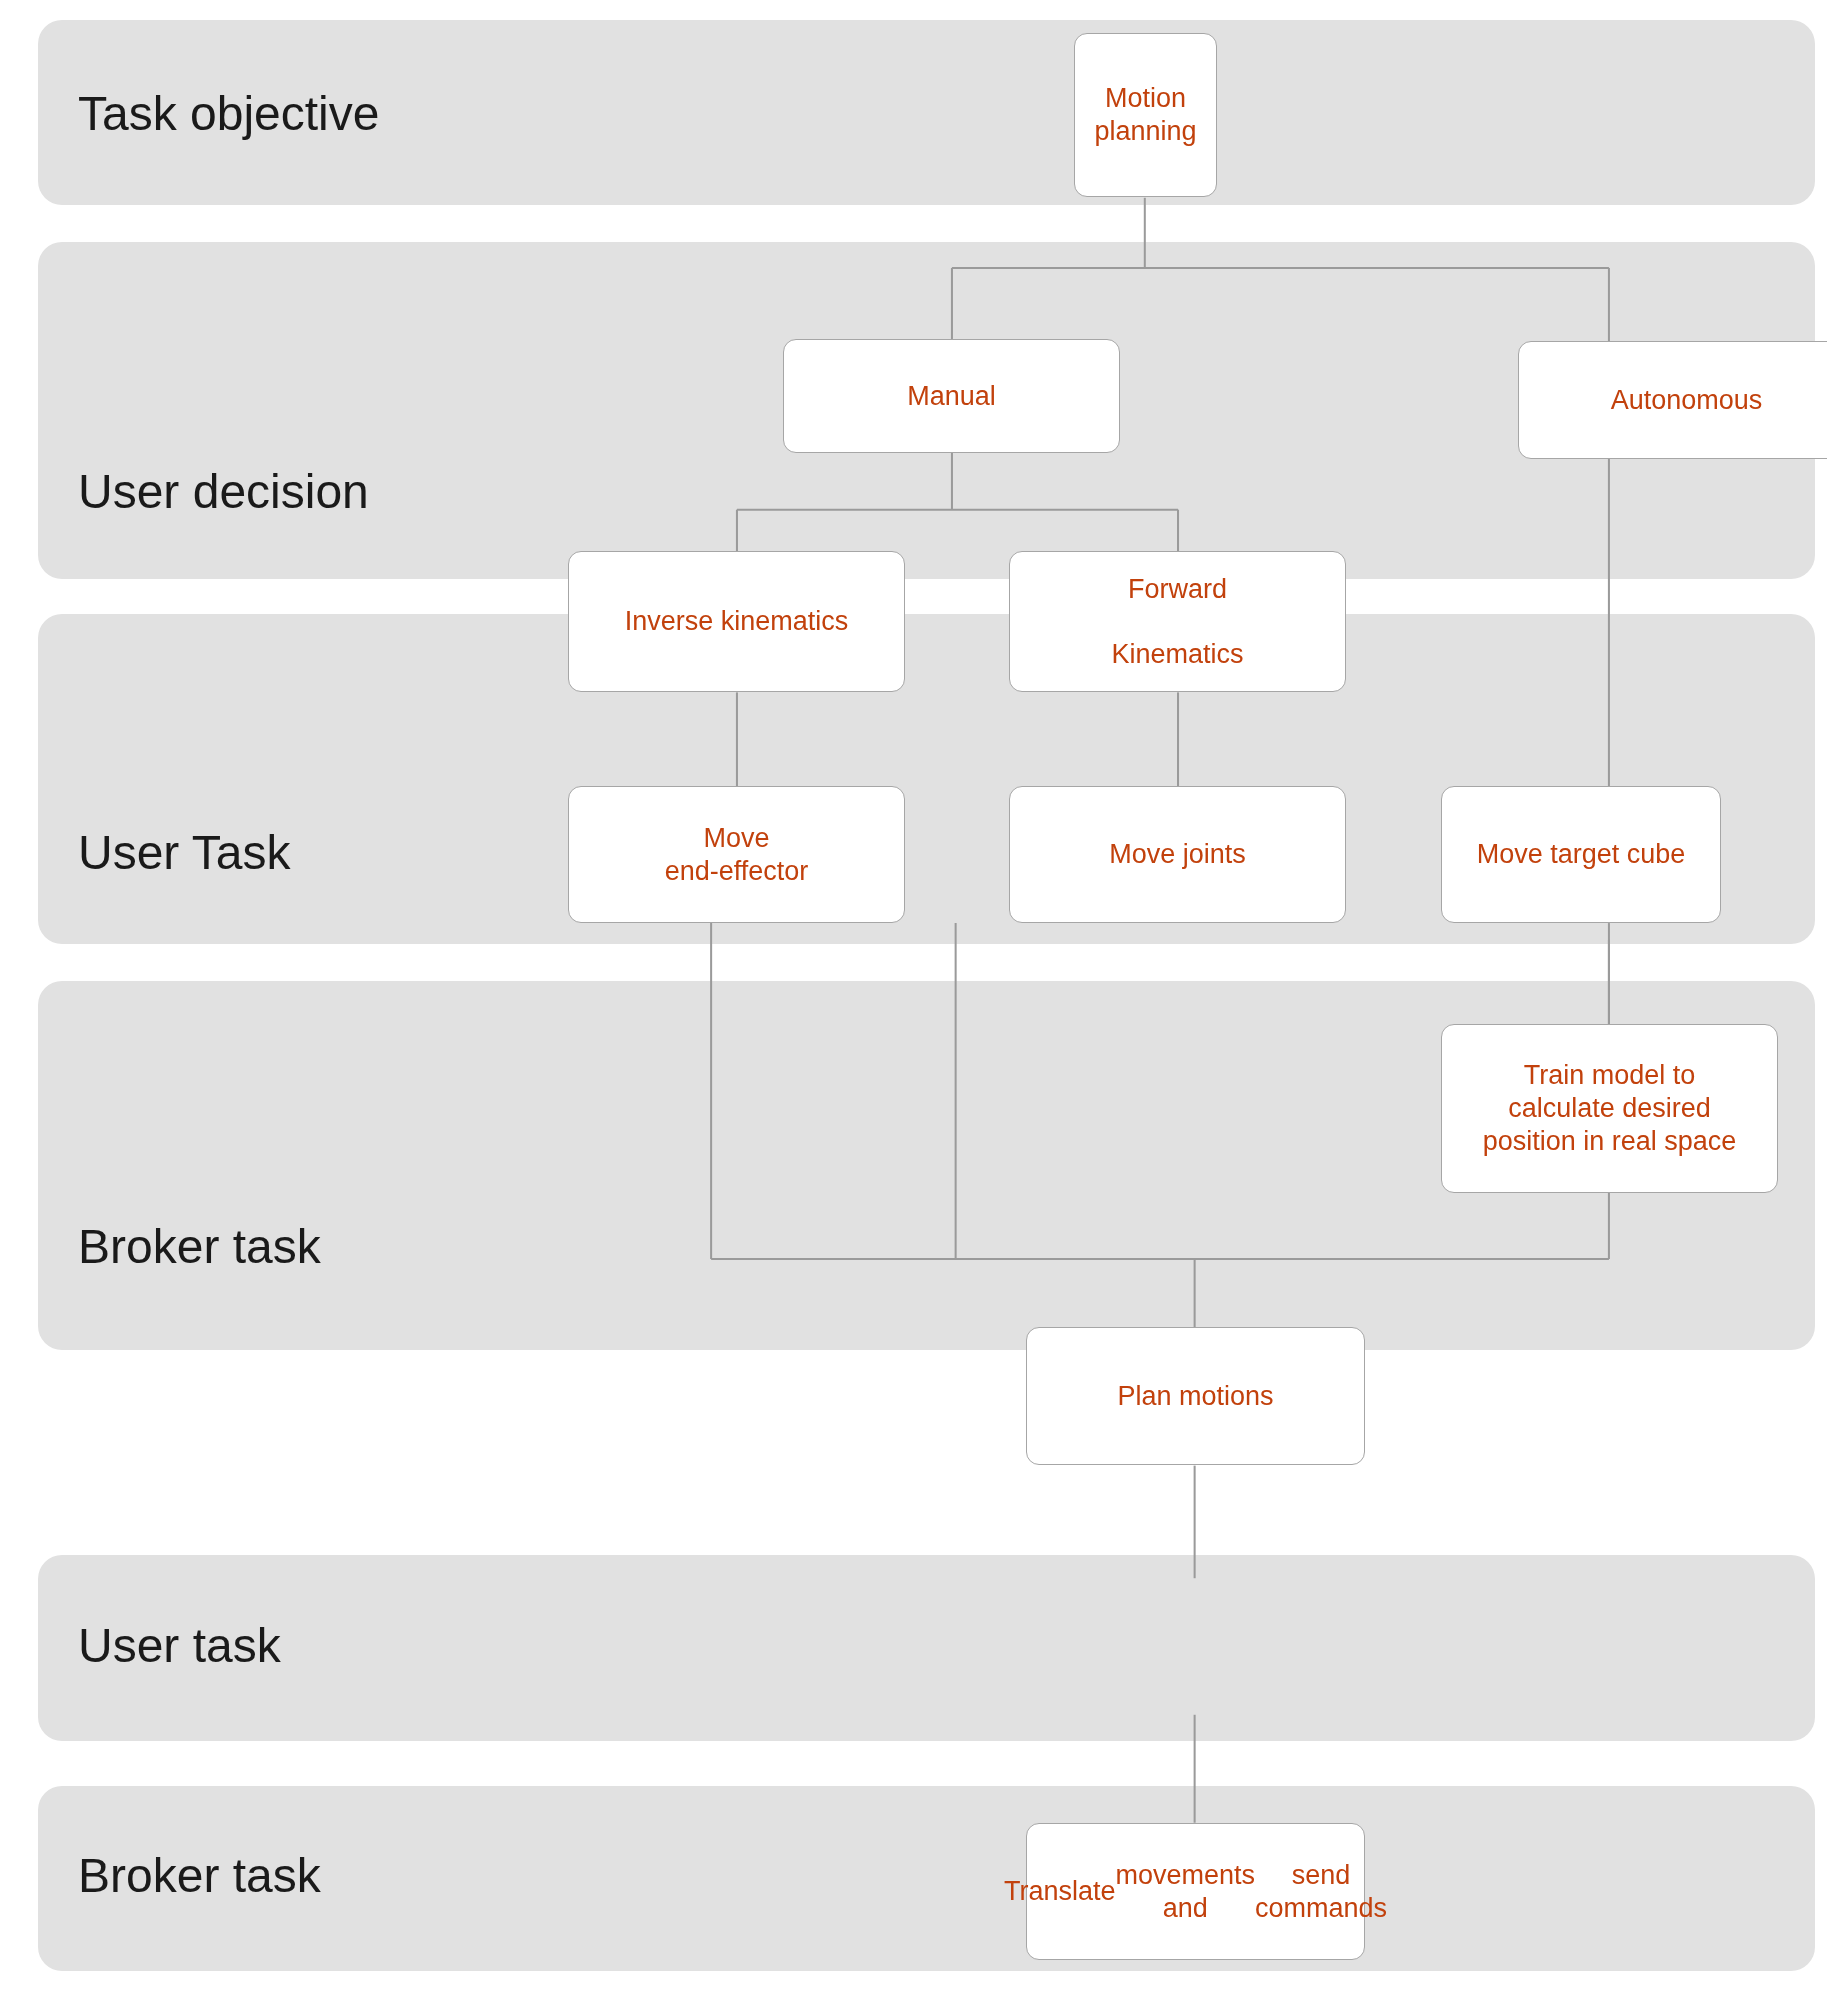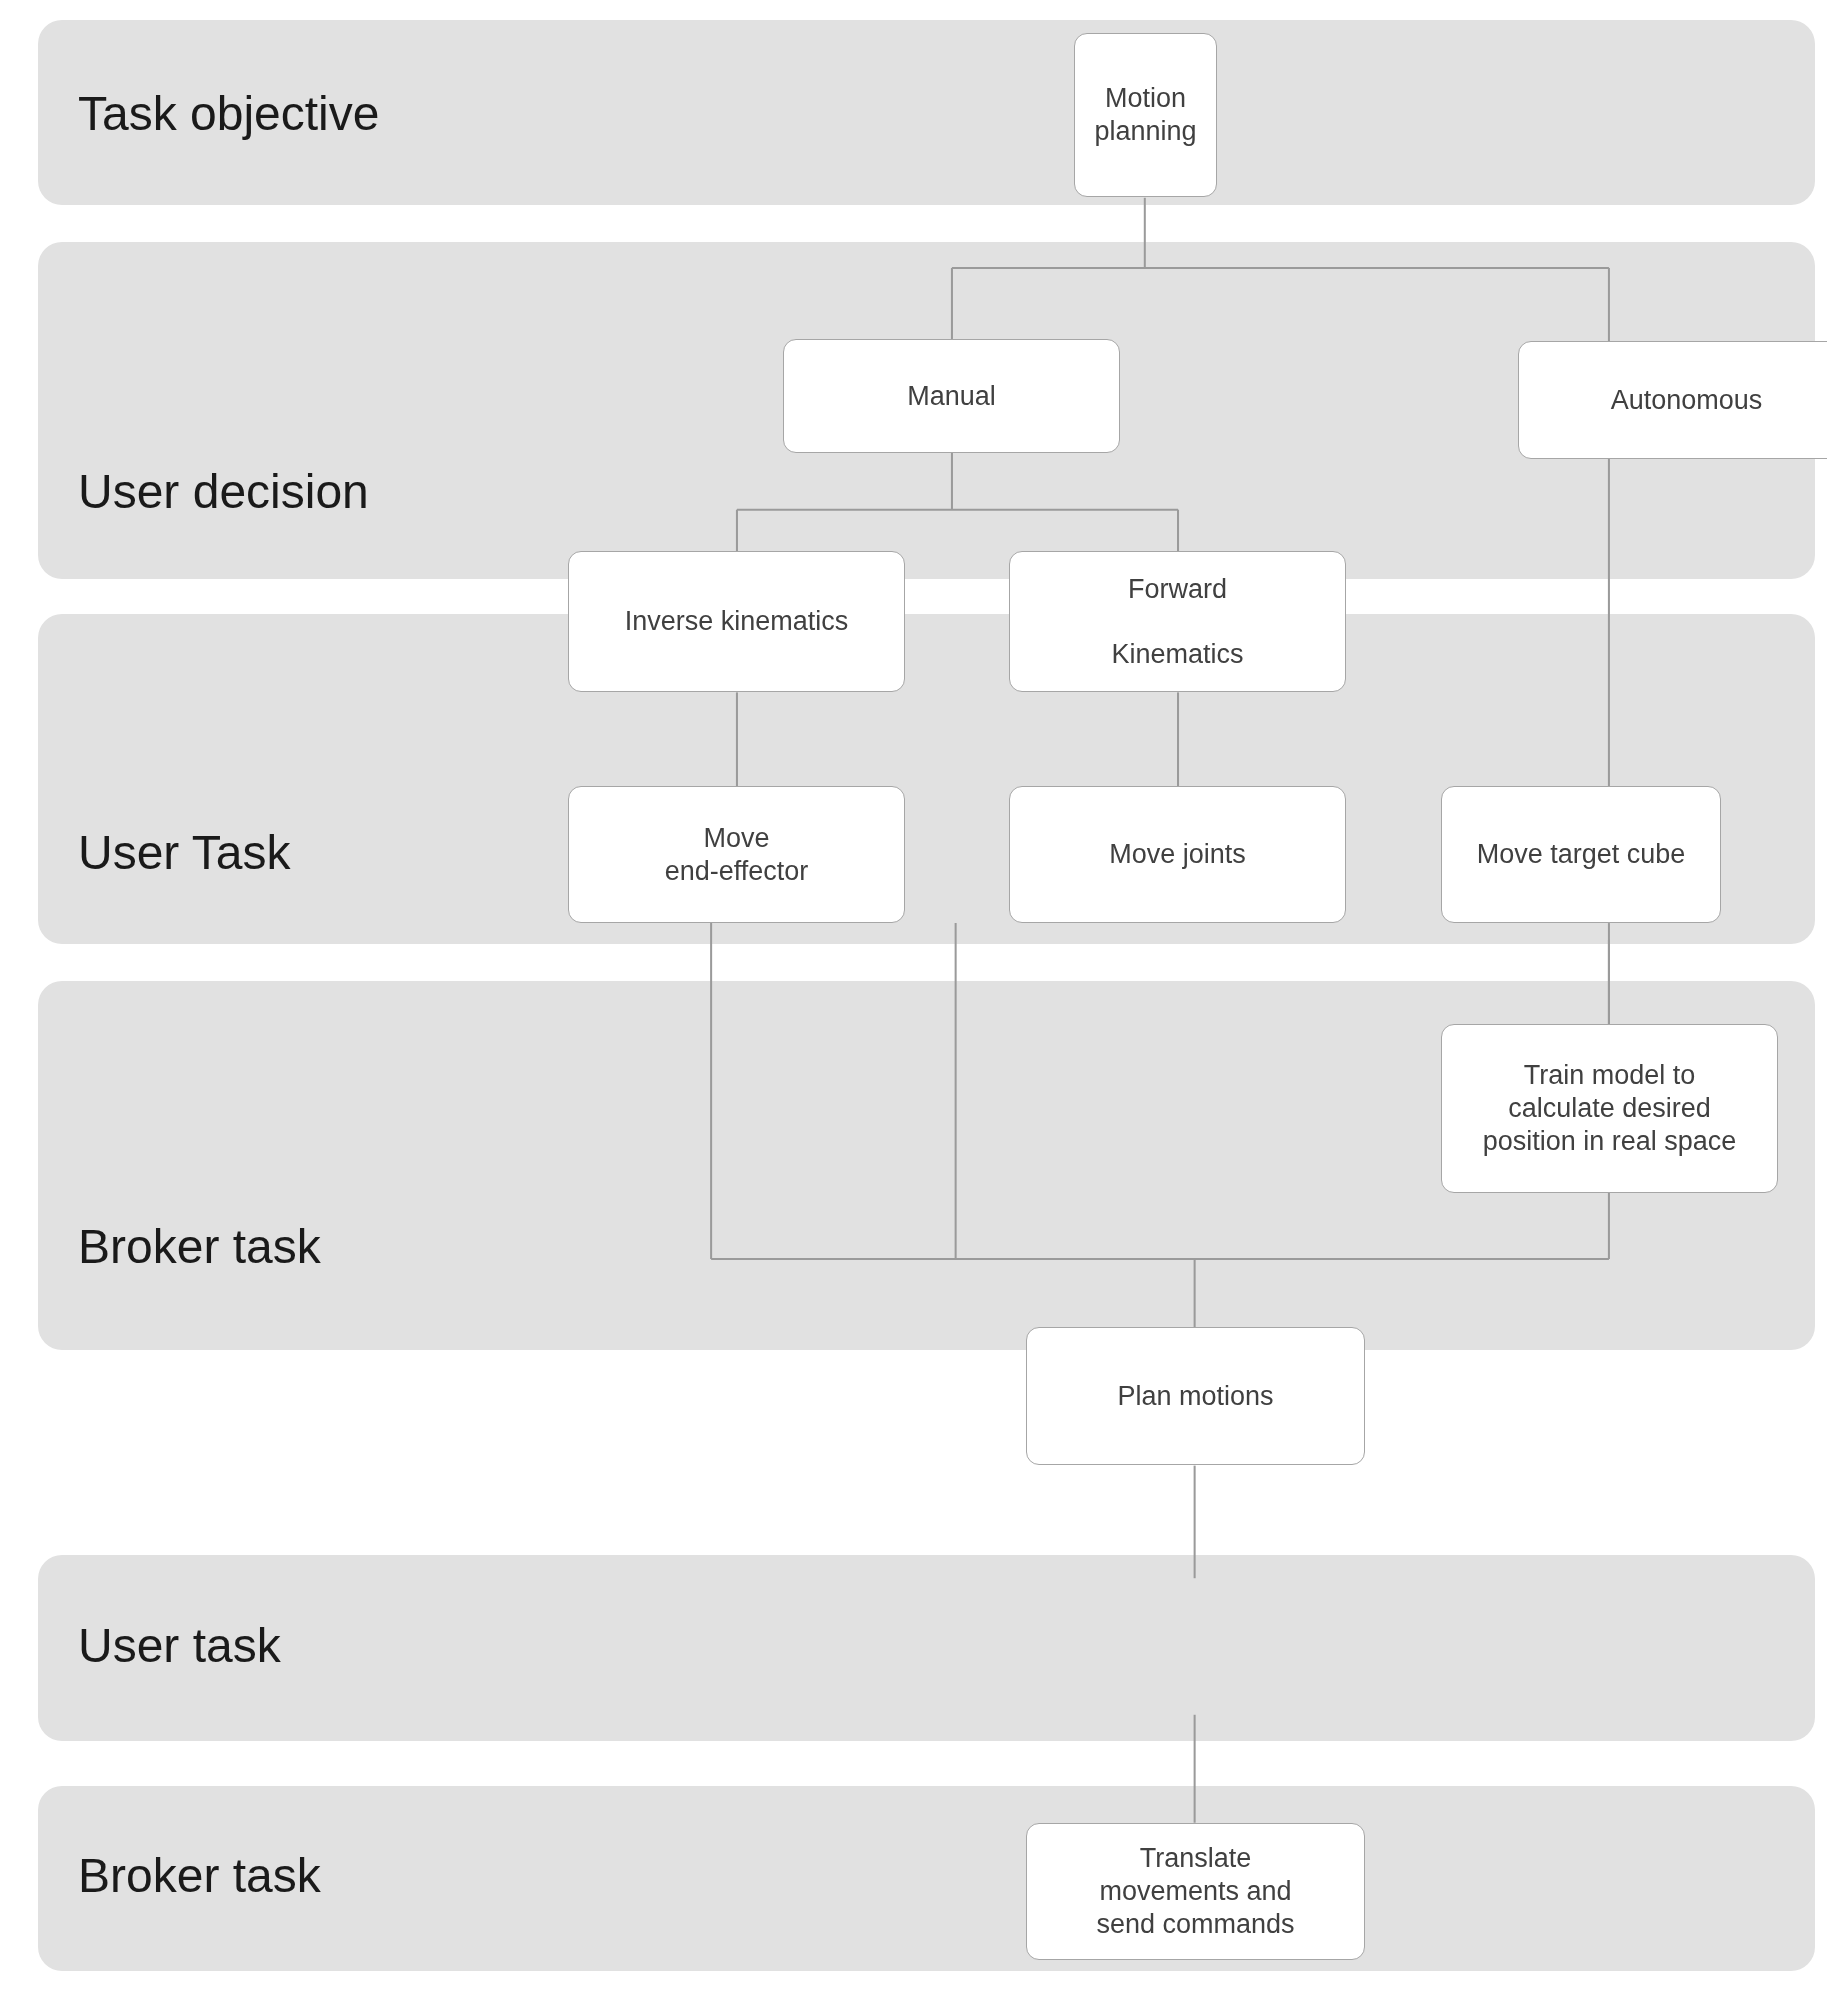--- a/index.html
+++ b/index.html
@@ -6,21 +6,21 @@
   html,body{margin:0;padding:0;background:#ffffff;}
   body{font-family:"Liberation Sans","DejaVu Sans",sans-serif;}
   #stage{position:relative;width:1827px;height:2015px;background:#ffffff;overflow:hidden;margin-left:8px;}
 
   .band{position:absolute;background:#e1e1e1;border-radius:24px;}
   .band-label{position:absolute;color:#1a1a1a;font-size:48px;line-height:1.05;
                white-space:nowrap;font-family:"Liberation Sans","DejaVu Sans",sans-serif;}
 
   .node{position:absolute;background:#ffffff;border:1.5px solid #a6a6a6;border-radius:13px;
         display:flex;align-items:center;justify-content:center;text-align:center;
-        color:#404040;font-size:27px;line-height:1.22;padding:3.7px 9.2px;box-sizing:border-box;}
+        color:#c2410c;font-size:27px;line-height:1.22;padding:3.7px 9.2px;box-sizing:border-box;}
 
   .connector-layer{position:absolute;left:0;top:0;width:1827px;height:2015px;pointer-events:none;}
   .edge{stroke:#9a9a9a;stroke-width:2.2;fill:none;}
 </style>
 </head>
 <body>
 
 <div id="stage">
 
   <div class="band" style="left:29.5px;top:20px;width:1777px;height:185px;"></div>
@@ -103,20 +103,20 @@
     <span>Train model to</span>
     <span>calculate desired</span>
     <span>position in real space</span>
   </div>
 
   <div class="node" style="left:1018px;top:1327px;width:339px;height:138px;">
     <span>Plan motions</span>
   </div>
 
 
-  <div class="node" style="left:1018px;top:1823px;width:339px;height:137px;flex-direction:column;">
+  <div class="node" style="left:1018px;top:1823px;width:339px;height:137px;">
     <span>Translate</span>
     <span>movements and</span>
     <span>send commands</span>
   </div>
 
 </div>
 
 
 </body></html>

